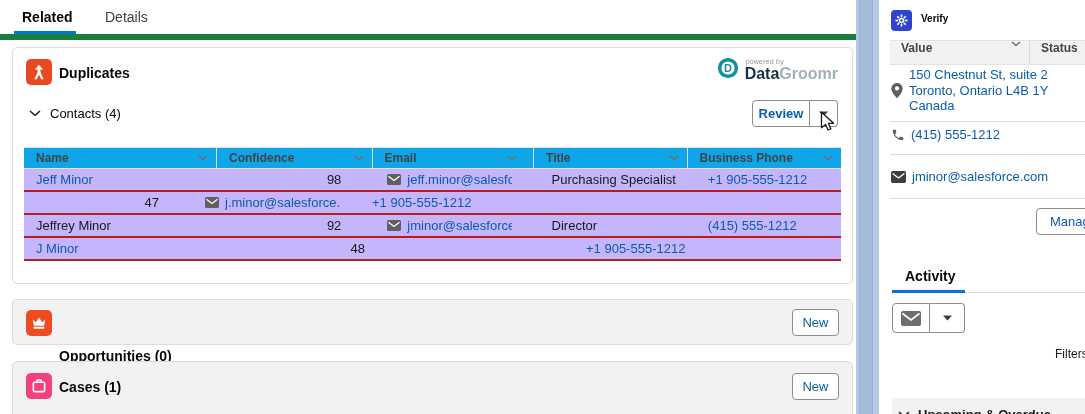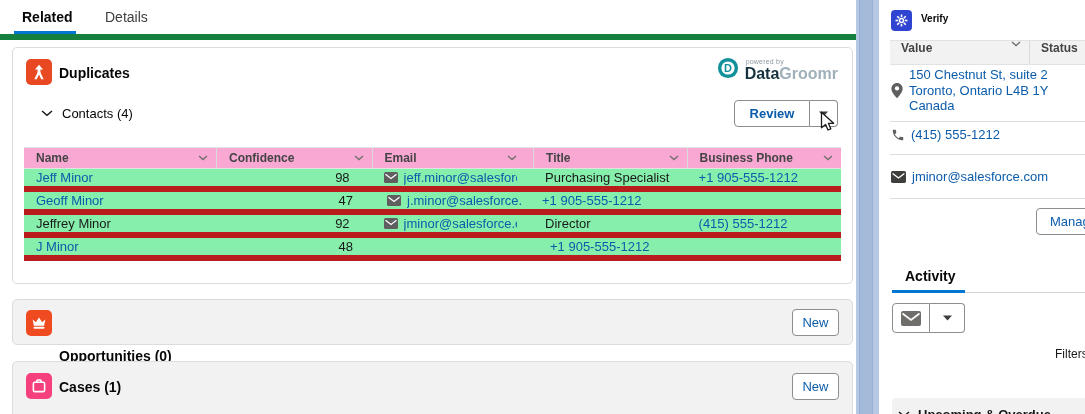--- a/index.html
+++ b/index.html
@@ -21,34 +21,34 @@
   .dup-card { left:12px; top:47px; width:841px; height:237px; }
   .std-icon { position:absolute; display:flex; align-items:center; justify-content:center; border-radius:5px; }
   .dup-icon { left:13px; top:11px; width:26px; height:26px; background:#e84923; }
   .dup-title { position:absolute; left:46px; top:17px; font-size:14px; font-weight:bold; color:#080707; }
   .dg-logo { position:absolute; right:14px; top:9px; display:flex; align-items:center; }
   .dg-circle { margin-right:6px; }
   .dg-text { line-height:1; }
   .dg-powered { font-size:7px; color:#8d9aa3; letter-spacing:.2px; display:block; margin-bottom:1px; margin-left:1px; }
   .dg-brand { font-size:16px; font-weight:bold; color:#16323e; }
   .dg-brand-light { color:#9fb0ba; font-weight:bold; }
-  .section-row { position:absolute; left:28px; top:58px; display:flex; align-items:center; cursor:pointer;text-align:center; }
+  .section-row { position:absolute; left:16px; top:58px; display:flex; align-items:center; cursor:pointer;text-align:center; }
   .section-chev { margin-right:9px; display:inline-flex; }
   .section-label { font-size:13px; color:#080707; }
   .review-group { position:absolute; right:14px; top:52px; height:27px; display:flex; }
   .btn-seg { background:#fff; border:1px solid #8d8d8d; display:flex; align-items:center; justify-content:center; cursor:pointer; }
-  .btn-review { width:76px; border-radius:4px 0 0 4px; font-size:13px; color:#0b5cab; font-weight:bold; }
+  .btn-review { width:58px; border-radius:4px 0 0 4px; font-size:13px; color:#0b5cab; font-weight:bold; }
   .btn-review-dd { width:28px; border-left:none; border-radius:0 4px 4px 0; }
 
   
   .ctable { position:absolute; left:11px; top:99px; width:817px; font-size:13px; }
-  .thead { display:flex; height:22px; background:#f9a8d4; border-top:1px solid #e2e2e2; border-bottom:1px solid #e2e2e2; }
+  .thead { display:flex; height:22px; background:#0ea5e9; border-top:1px solid #e2e2e2; border-bottom:1px solid #e2e2e2; }
   .th { display:flex; align-items:center; justify-content:space-between; padding:0 8px 0 12px; font-size:12px; font-weight:bold; color:#444; }
   .th + .th { border-left:1px solid #d9d9d9; }
-  .trow { display:flex; height:23px; border-bottom:6px solid #b91c1c; background:#86efac; }
+  .trow { display:flex; height:23px; border-bottom:2px solid #b91c1c; background:#c4b5fd;gap:12px; }
   .td { display:flex; align-items:center; padding:0 8px 0 12px; overflow:hidden; white-space:nowrap; }
   .c0 { width:194px; } .c1 { width:157px; } .c2 { width:155px; } .c3 { width:155px;margin-left:8px; } .c4 { width:156px; }
   .td.conf { justify-content:flex-end; padding-right:22px; color:#181818;text-align:right; }
   a.lnk { color:#0b5cab; text-decoration:none; cursor:pointer; }
   .plain { color:#181818; }
   .env { display:inline-flex; margin-right:6px; flex:none; }
   .td .trunc { overflow:hidden; text-overflow:clip; white-space:nowrap; }
 
   
   .list-card { left:12px; width:841px; background:#f3f2f2; }
@@ -195,23 +195,20 @@
             </span>
             <a class="lnk trunc">jeff.minor@salesforce.c...</a>
           </div>
         <div class="td c3 plain">Purchasing Specialist</div>
         <div class="td c4">
             <a class="lnk">+1 905-555-1212</a>
           </div>
       </div>
 
       <div class="trow">
-        <div class="td c0">
-            <a class="lnk">Geoff Minor</a>
-          </div>
         <div class="td c1 conf">47</div>
         <div class="td c2">
             <span class="env">
               <svg width="14" height="11" viewBox="0 0 14 11">
                 <rect width="14" height="11" rx="1.6" fill="#5f5f5f"></rect>
                 <path d="M1.5 2.2L7 6.4l5.5-4.2" stroke="#fff" stroke-width="1.3" fill="none"></path>
               </svg>
             </span>
             <a class="lnk trunc">j.minor@salesforce.com</a>
           </div>

